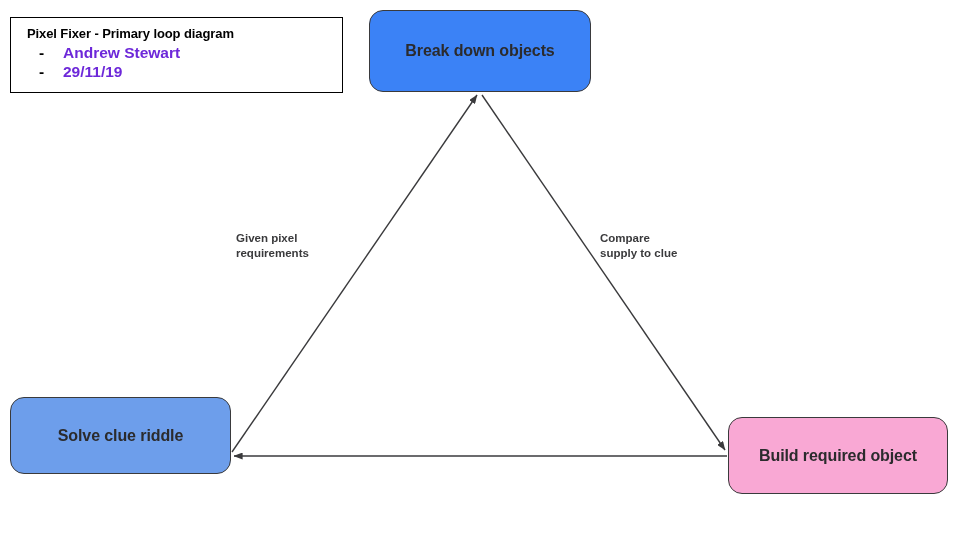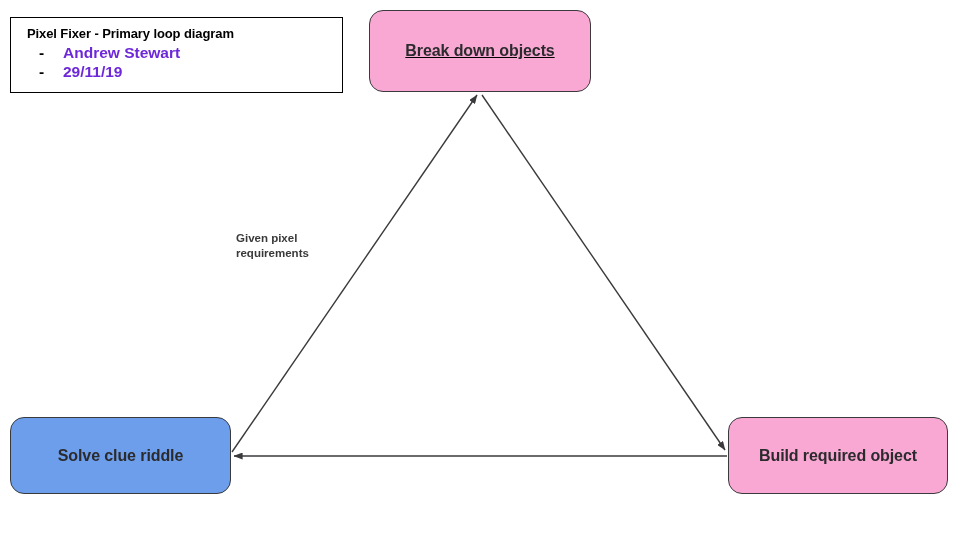--- a/index.html
+++ b/index.html
@@ -78,21 +78,21 @@
     white-space: nowrap;
   }
   #node-top {
     left: 369px;
     top: 10px;
     width: 222px;
     height: 82px;
   }
   #node-left {
     left: 10px;
-    top: 417px;
+    top: 397px;
     width: 221px;
     height: 77px;
   }
   #node-right {
     left: 728px;
     top: 417px;
     width: 220px;
     height: 77px;
   }
 
@@ -147,23 +147,25 @@
     <line x1="232" y1="452" x2="477" y2="95" stroke="#3a3a3c" stroke-width="1.4" marker-end="url(#arrowhead)"></line>
 
     <line x1="482" y1="95" x2="725" y2="450" stroke="#3a3a3c" stroke-width="1.4" marker-end="url(#arrowhead)"></line>
 
     <line x1="727" y1="456" x2="234" y2="456" stroke="#3a3a3c" stroke-width="1.6" marker-end="url(#arrowhead)"></line>
   </svg>
 
   <div class="edge-label" id="label-left">Given pixel
 requirements</div>
 
+  <div class="edge-label" id="label-right">Compare
+supply to clue</div>
 
 
-  <div class="node" id="node-top" style="background: #f9a8d4; border-color: rgb(58, 58, 60); text-decoration: underline;">
+  <div class="node" id="node-top" style="background: #3b82f6; border-color: rgb(58, 58, 60);">
     <span class="node-label">Break down objects</span>
   </div>
 
   <div class="node" id="node-left" style="background: rgb(109, 158, 235); border-color: rgb(58, 58, 60);">
     <span class="node-label">Solve clue riddle</span>
   </div>
 
   <div class="node" id="node-right" style="background: #f9a8d4; border-color: rgb(58, 58, 60);">
     <span class="node-label">Build required object</span>
   </div>

